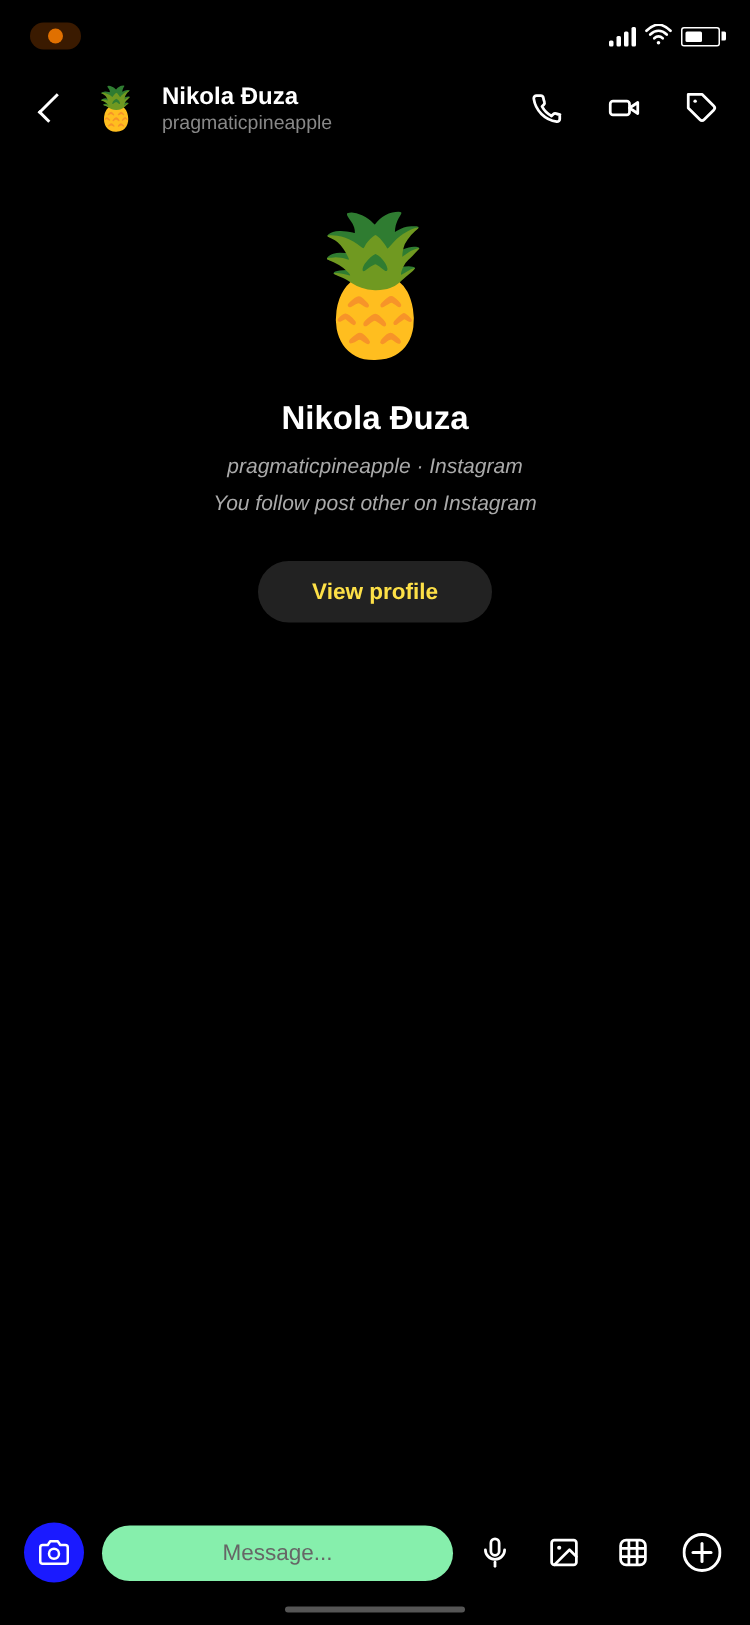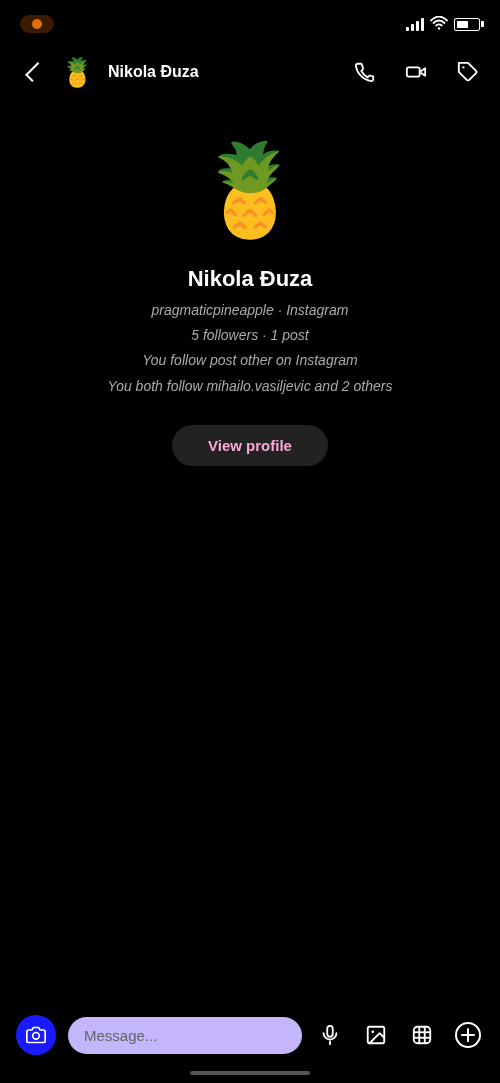--- a/index.html
+++ b/index.html
@@ -189,21 +189,21 @@
       font-size: 14px;
       color: #aaa;
       line-height: 1.8;
       margin-bottom: 6px;
       font-style: italic;
     }
 
     .view-profile-btn {
       margin-top: 20px;
       background: #222;
-      color: #f9a8d4;
+      color: #fde047;
       border: none;
       border-radius: 24px;
       padding: 12px 36px;
       font-size: 15px;
       font-weight: 600;
       cursor: pointer;
     }
 
     
     .message-bar {
@@ -225,25 +225,26 @@
       border-radius: 50%;
       display: flex;
       align-items: center;
       justify-content: center;
       flex-shrink: 0;
       cursor: pointer;
     }
 
     .message-input-container {
       flex: 1;
-      background: #c4b5fd;
+      background: #86efac;
       border-radius: 24px;
       padding: 10px 16px;
       display: flex;
       align-items: center;
+      justify-content: center;
     }
 
     .message-placeholder {
       color: #666;
       font-size: 15px;
     }
 
     .input-actions {
       display: flex;
       align-items: center;
@@ -299,20 +300,21 @@
   </div>
 </div>
 
 <div class="header">
   <div class="back-btn">
     <div class="back-chevron"></div>
   </div>
   <div class="header-avatar">🍍</div>
   <div class="header-info">
     <div class="header-name">Nikola Đuza</div>
+    <div class="header-username">pragmaticpineapple</div>
   </div>
   <div class="header-actions">
     <div class="header-action-btn">
       <svg width="22" height="22" viewBox="0 0 24 24">
         <path d="M22 16.92v3a2 2 0 01-2.18 2A19.79 19.79 0 013.1 5.16 2 2 0 015.09 3h3a2 2 0 012 1.72c.12.96.36 1.9.72 2.81a2 2 0 01-.45 2.11L9.09 10.9a16 16 0 006.91 6.91l1.27-1.27a2 2 0 012.11-.45c.91.36 1.85.6 2.81.72A2 2 0 0122 16.92z" stroke="white" stroke-width="2" fill="none" stroke-linecap="round" stroke-linejoin="round"></path>
       </svg>
     </div>
     <div class="header-action-btn">
       <svg width="22" height="22" viewBox="0 0 24 24">
         <rect x="2" y="7" width="14" height="10" rx="2" ry="2" stroke="white" stroke-width="2" fill="none"></rect>
@@ -326,23 +328,21 @@
       </svg>
     </div>
   </div>
 </div>
 
 <div class="main-content">
   <div class="profile-avatar-large">🍍</div>
   <div class="profile-name">Nikola Đuza</div>
   <div class="profile-meta">
     <div>pragmaticpineapple · Instagram</div>
-    <div>5 followers · 1 post</div>
     <div>You follow post other on Instagram</div>
-    <div>You both follow mihailo.vasiljevic and 2 others</div>
   </div>
   <button class="view-profile-btn">View profile</button>
 </div>
 
 <div class="message-bar">
   <div class="camera-btn">
     <svg width="20" height="20" viewBox="0 0 24 24" fill="none">
       <path d="M23 19a2 2 0 01-2 2H3a2 2 0 01-2-2V8a2 2 0 012-2h4l2-3h6l2 3h4a2 2 0 012 2z" stroke="white" stroke-width="2" stroke-linecap="round" stroke-linejoin="round"></path>
       <circle cx="12" cy="13" r="4" stroke="white" stroke-width="2"></circle>
     </svg>

